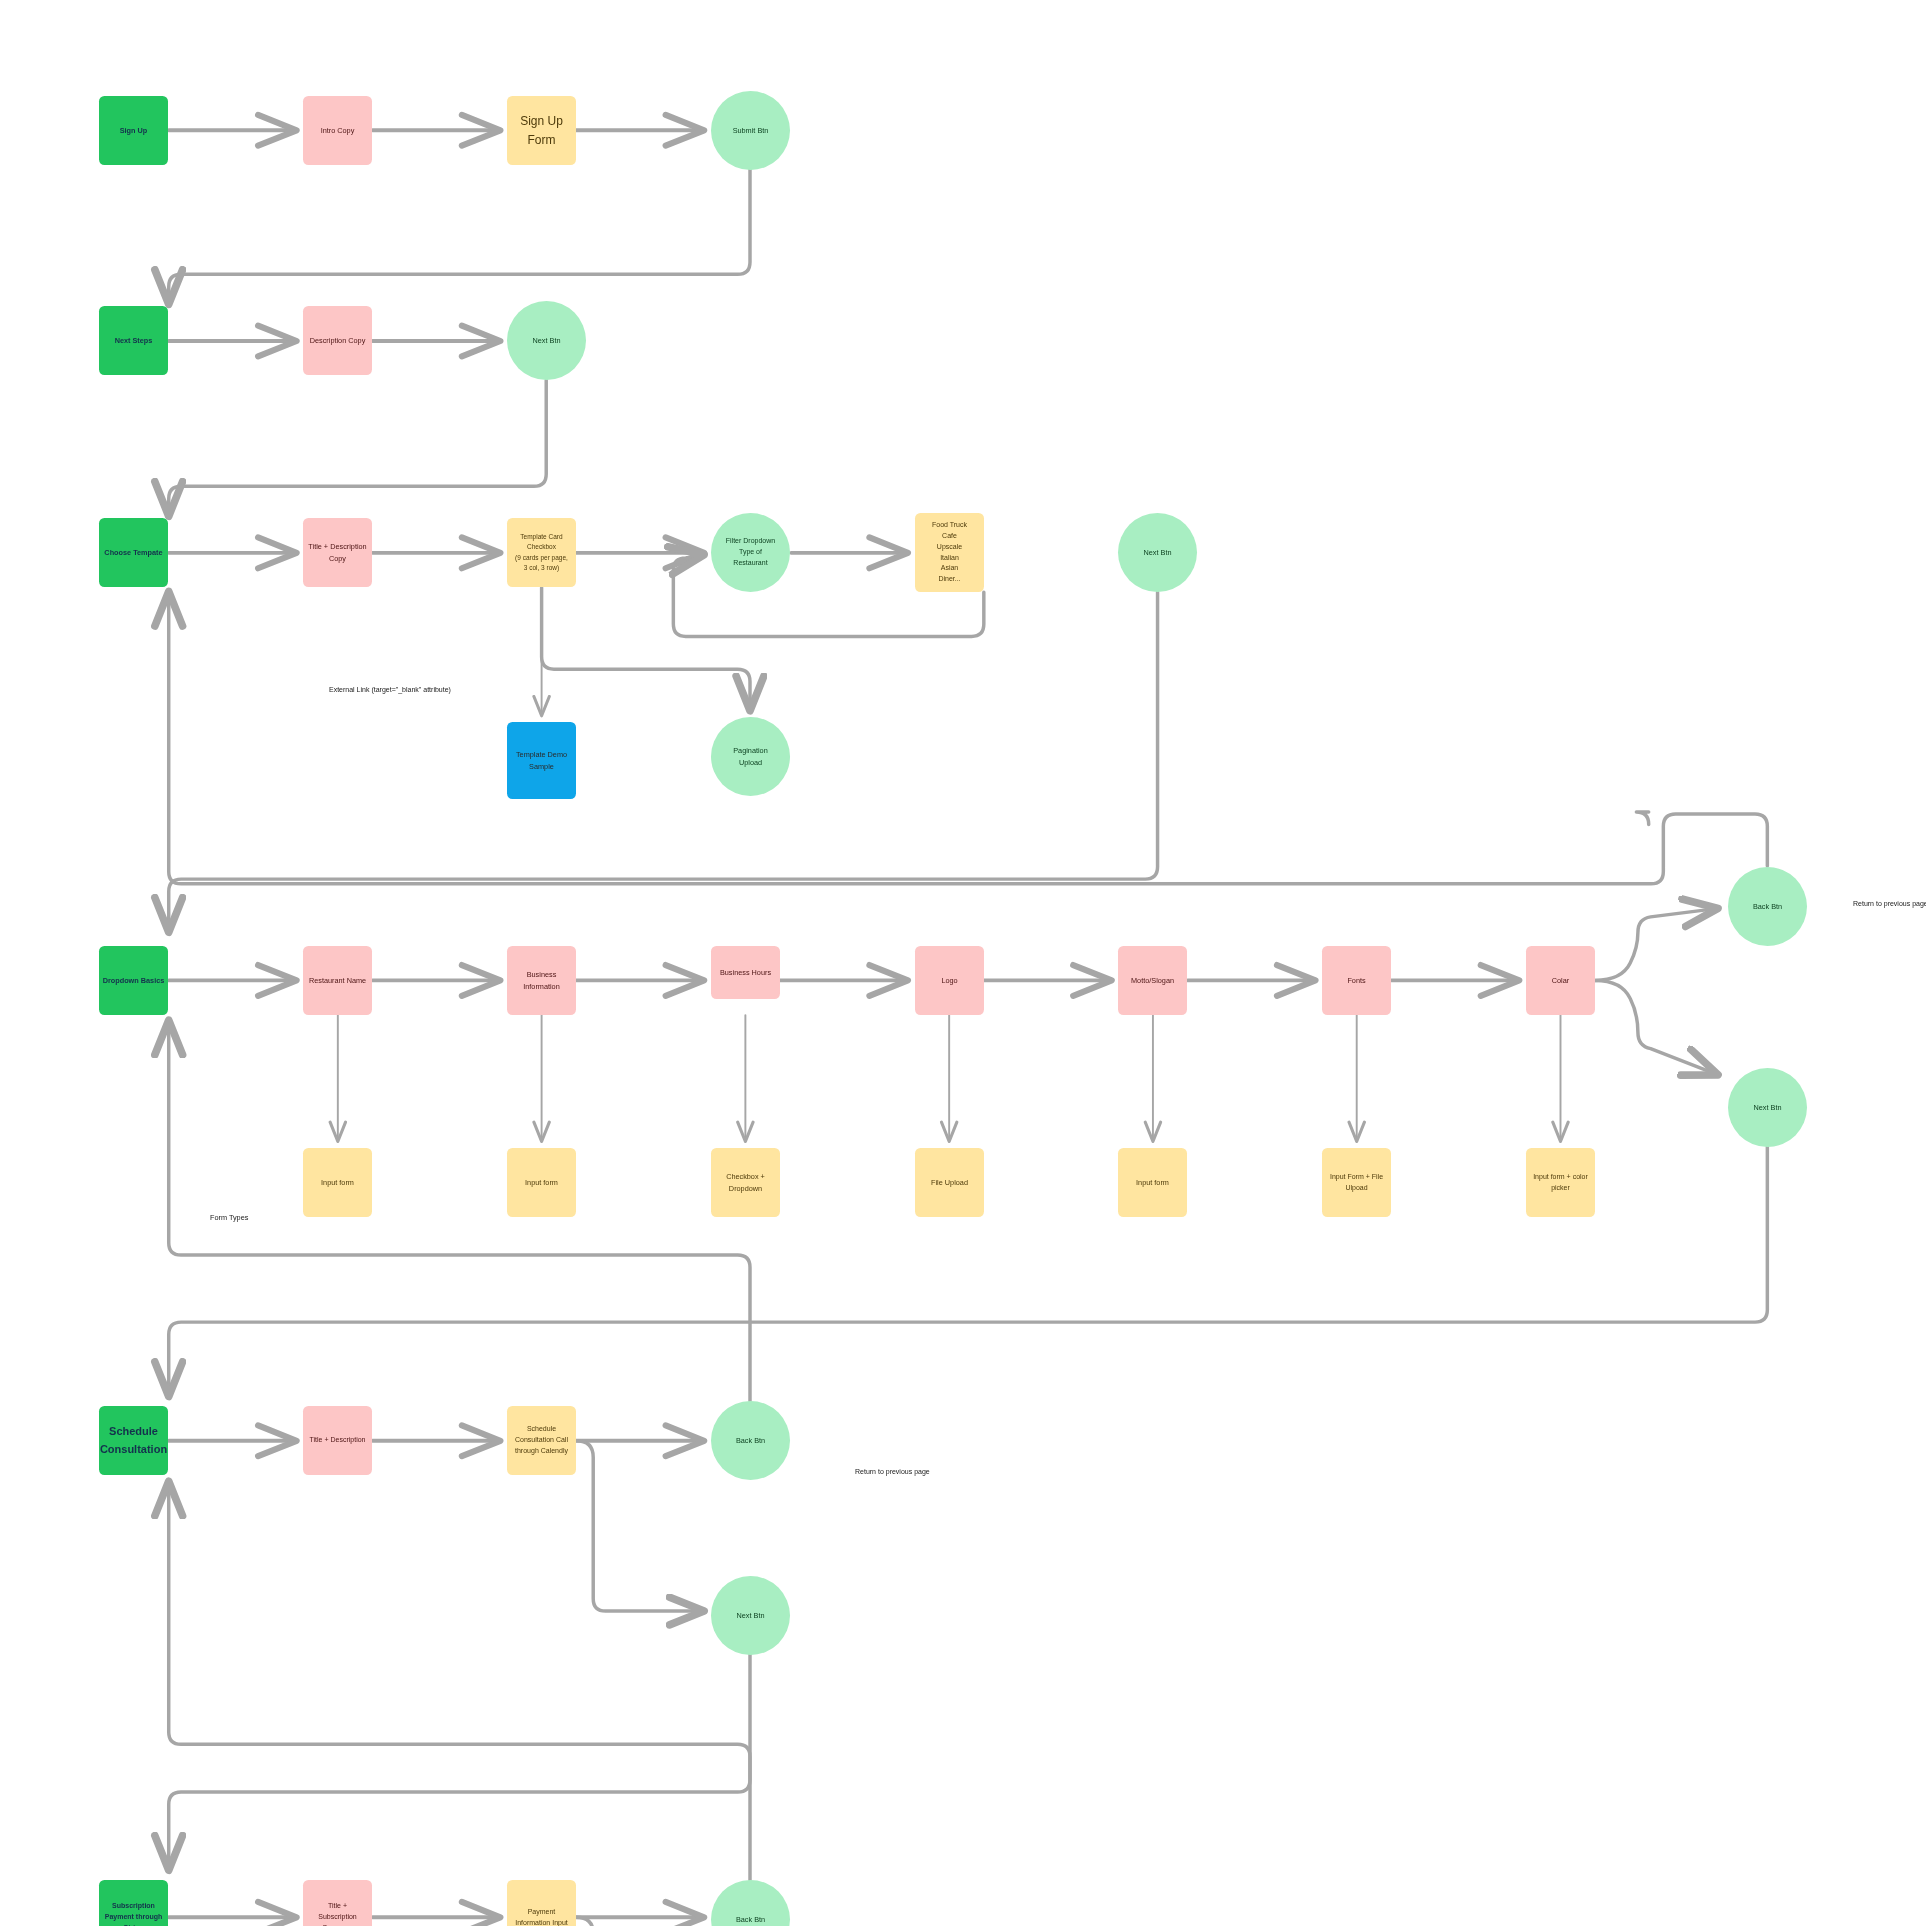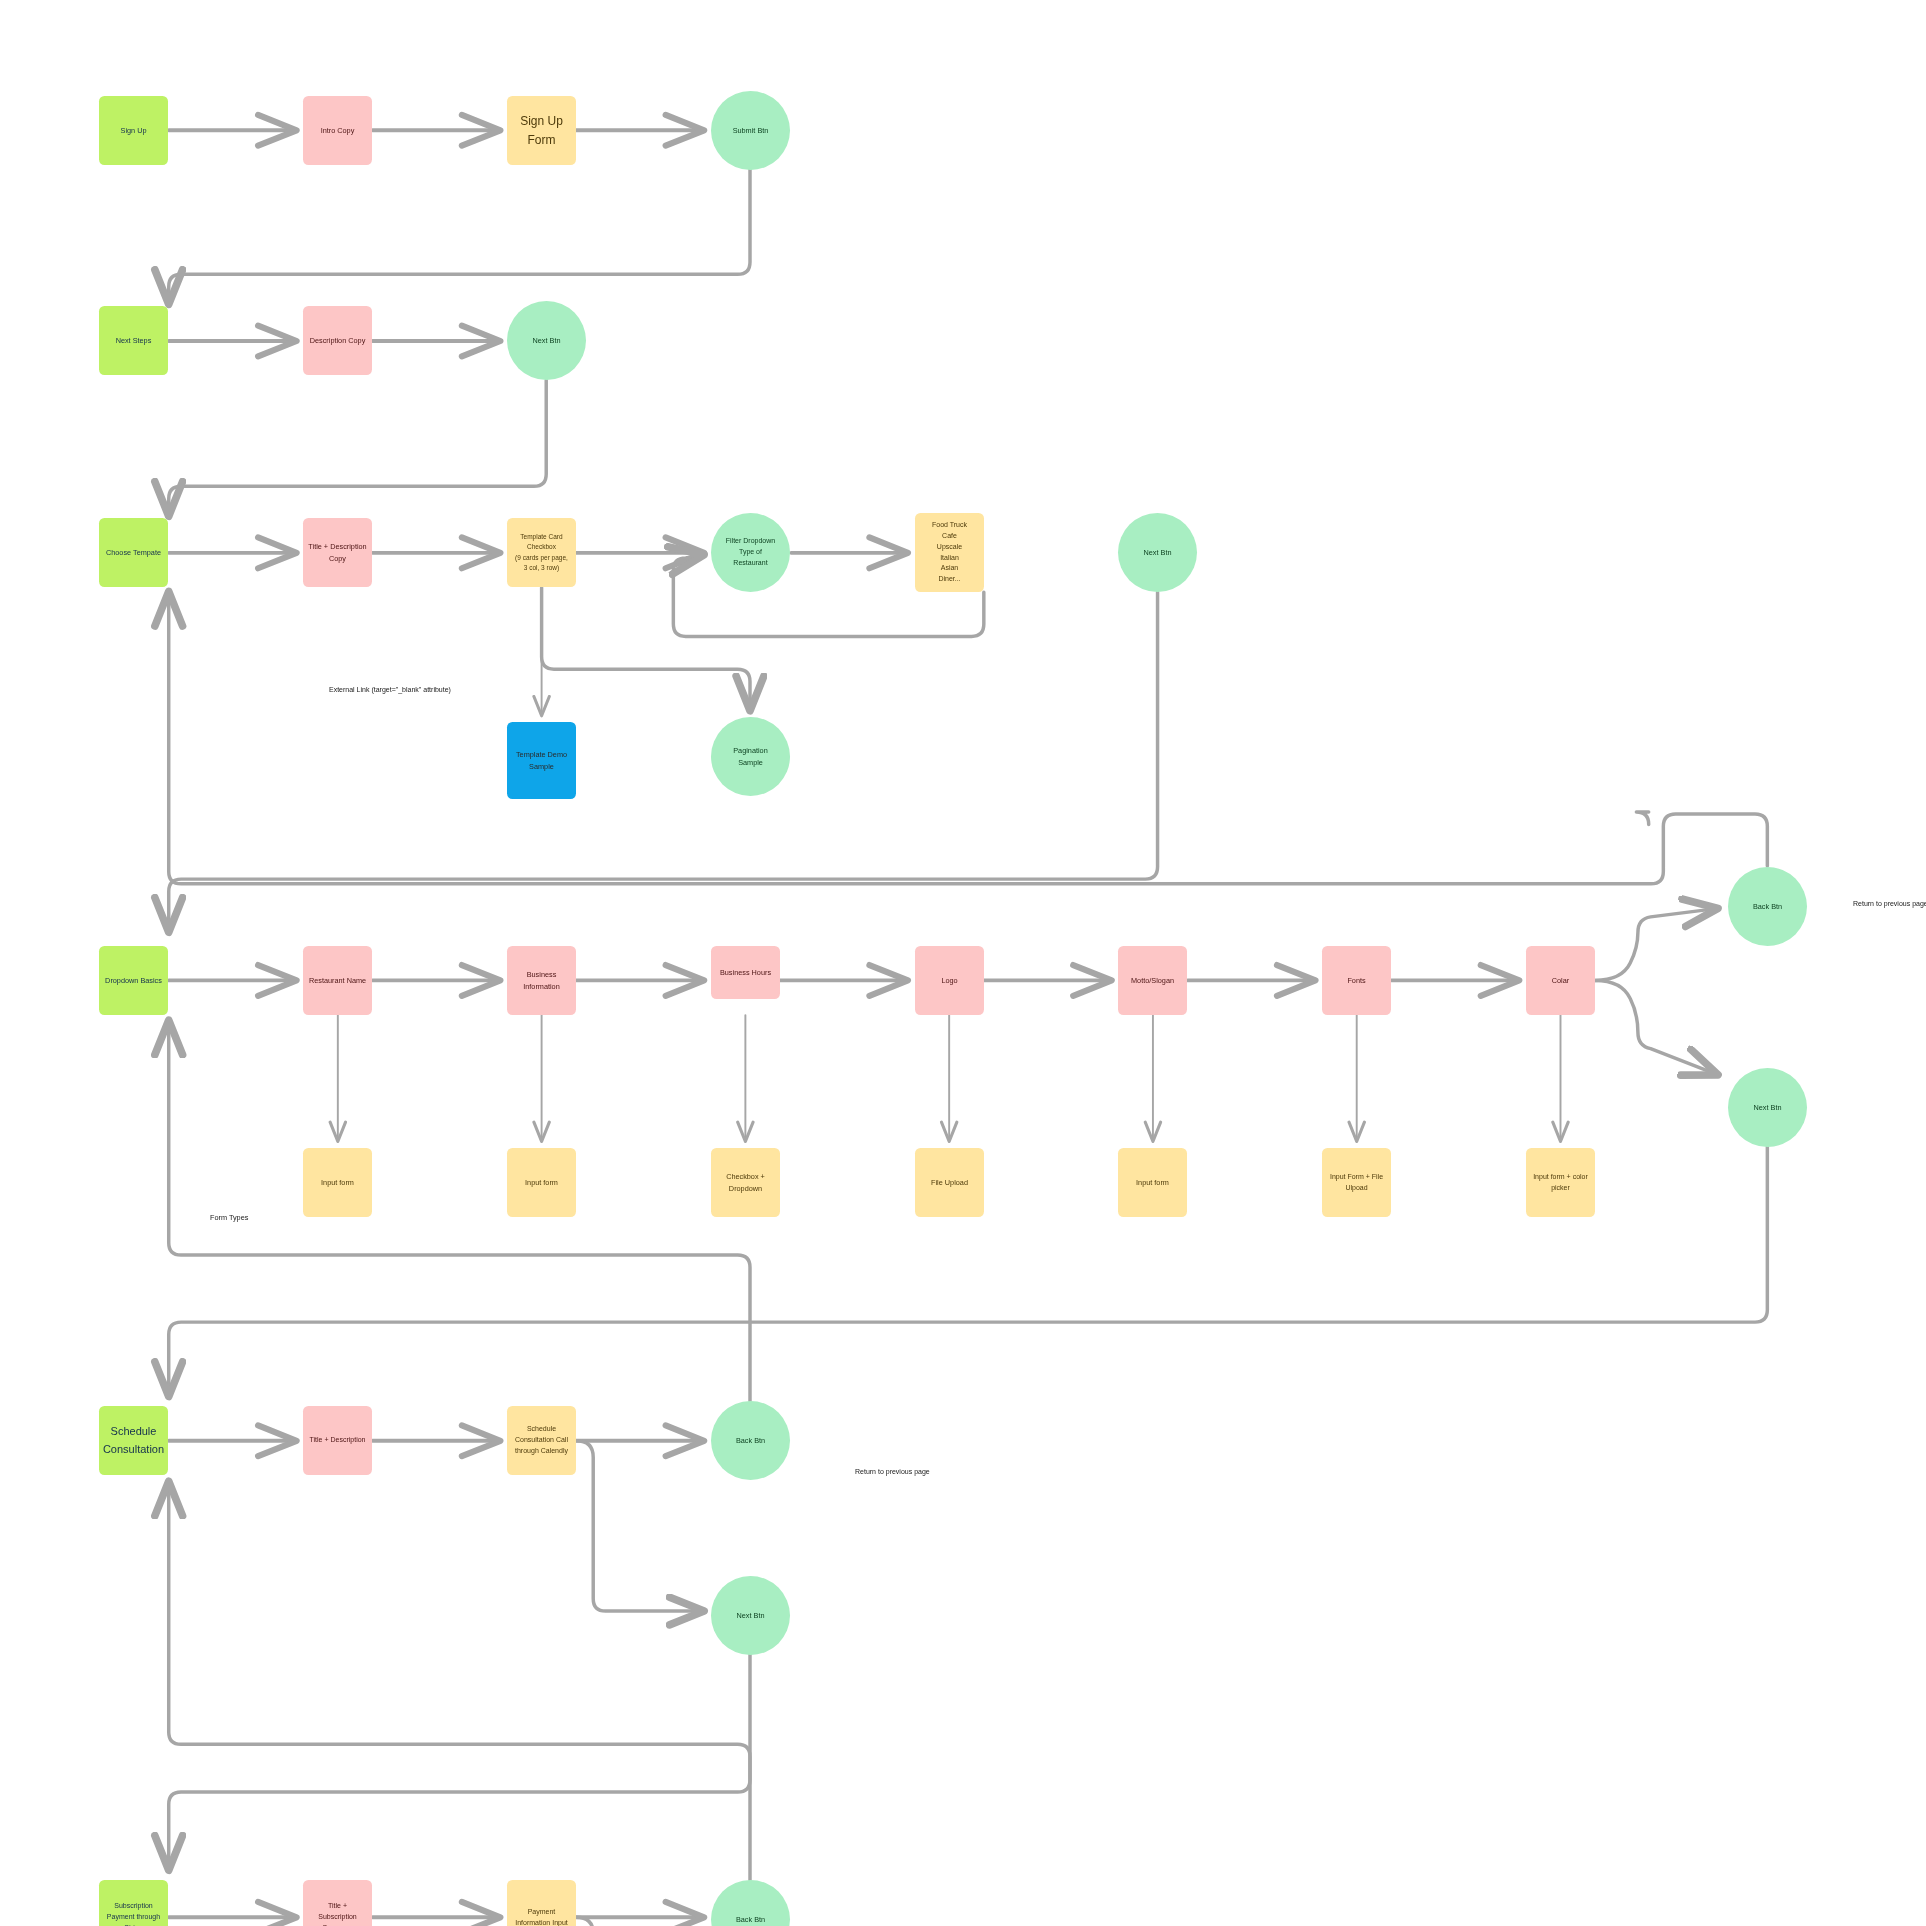--- a/index.html
+++ b/index.html
@@ -3,21 +3,21 @@
 <meta charset="utf-8">
 <style>
   html,body{margin:0;padding:0;background:#ffffff;}
   body{font-family:"Liberation Sans","DejaVu Sans",sans-serif;}
   #stage{position:relative;width:2089px;height:2786px;background:#fff;overflow:hidden;}
   svg#wires{position:absolute;left:0;top:0;width:2089px;height:2786px;pointer-events:none;}
   .node{position:absolute;box-sizing:border-box;display:flex;align-items:center;justify-content:center;text-align:center;line-height:1.55;}
   .node span{display:block;padding:0 2.3px;white-space:pre-line;}
   .rect{border-radius:5.4px;}
   .ell{border-radius:50%;}
-  .blue{background:#bef264;color:#14314d;}
+  .blue{background:#22c55e;color:#14314d;font-weight:bold;}
   .pink{background:#fdc6c6;color:#4d1414;}
   .yellow{background:#ffe5a0;color:#4d3a0a;}
   .green{background:#a8eec2;color:#0f4423;}
   .grey{background:#0ea5e9;color:#2b2b2b;}
   .edgelabel{position:absolute;color:#1a1a1a;white-space:nowrap;}
   .notelabel{position:absolute;color:#1a1a1a;white-space:nowrap;}
 </style>
 </head>
 <body>
 
@@ -204,21 +204,21 @@
     </div>
   <div class="node ell green" style="left:1118px;top:513px;width:79px;height:79px;font-size:7.3px">
       <span>Next Btn</span>
     </div>
   <div class="node rect grey" style="left:507px;top:722px;width:69px;height:77px;font-size:7.3px">
       <span>Template Demo
 Sample</span>
     </div>
   <div class="node ell green" style="left:711px;top:717px;width:79px;height:79px;font-size:7.3px">
       <span>Pagination
-Sample</span>
+Upload</span>
     </div>
 
   <div class="node rect blue" style="left:99px;top:946px;width:69px;height:69px;font-size:7.3px">
       <span>Dropdown Basics</span>
     </div>
   <div class="node rect pink" style="left:303px;top:946px;width:69px;height:69px;font-size:7.3px">
       <span>Restaurant Name</span>
     </div>
   <div class="node rect pink" style="left:507px;top:946px;width:69px;height:69px;font-size:7.3px">
       <span>Business

